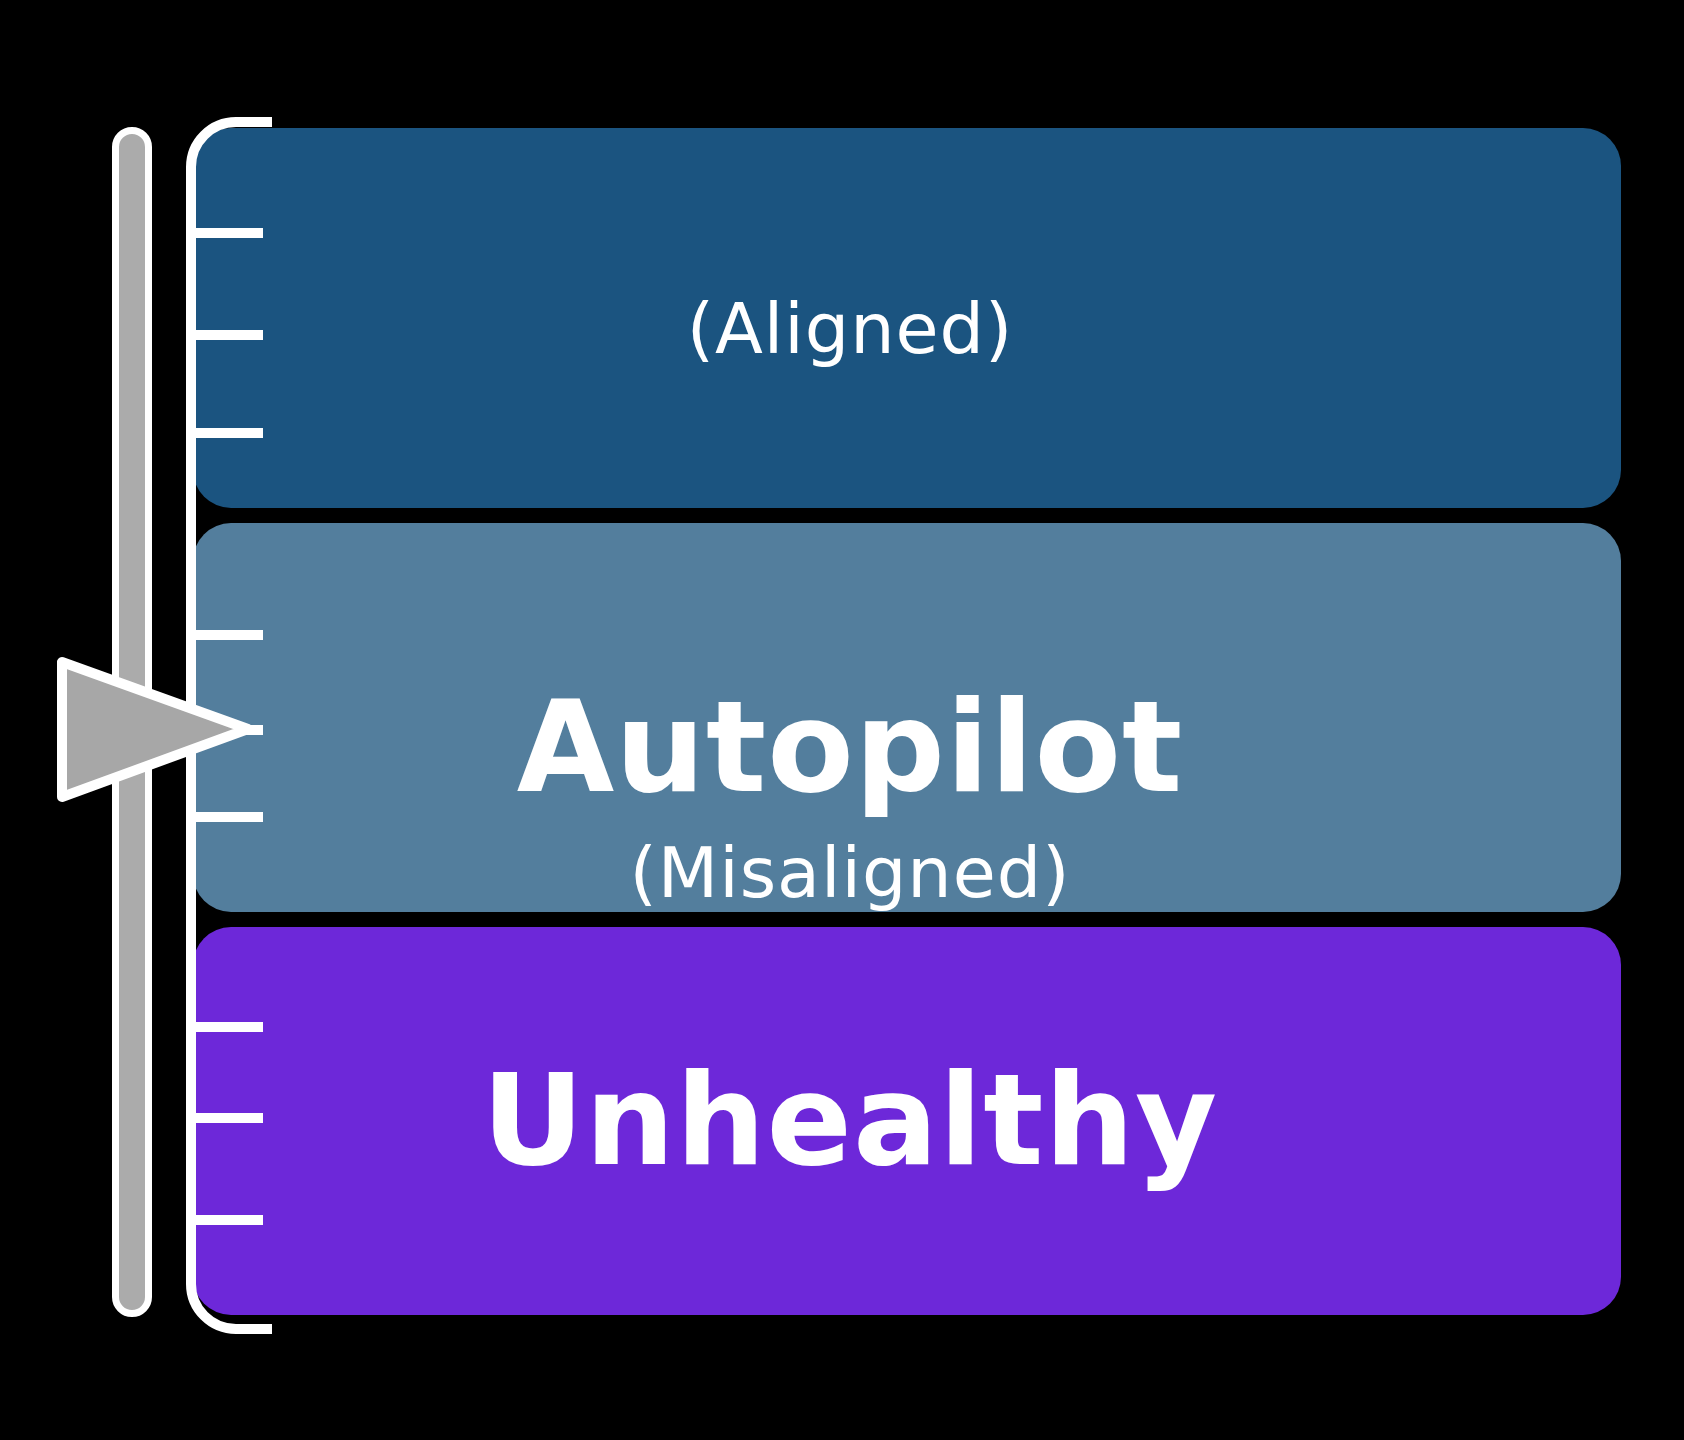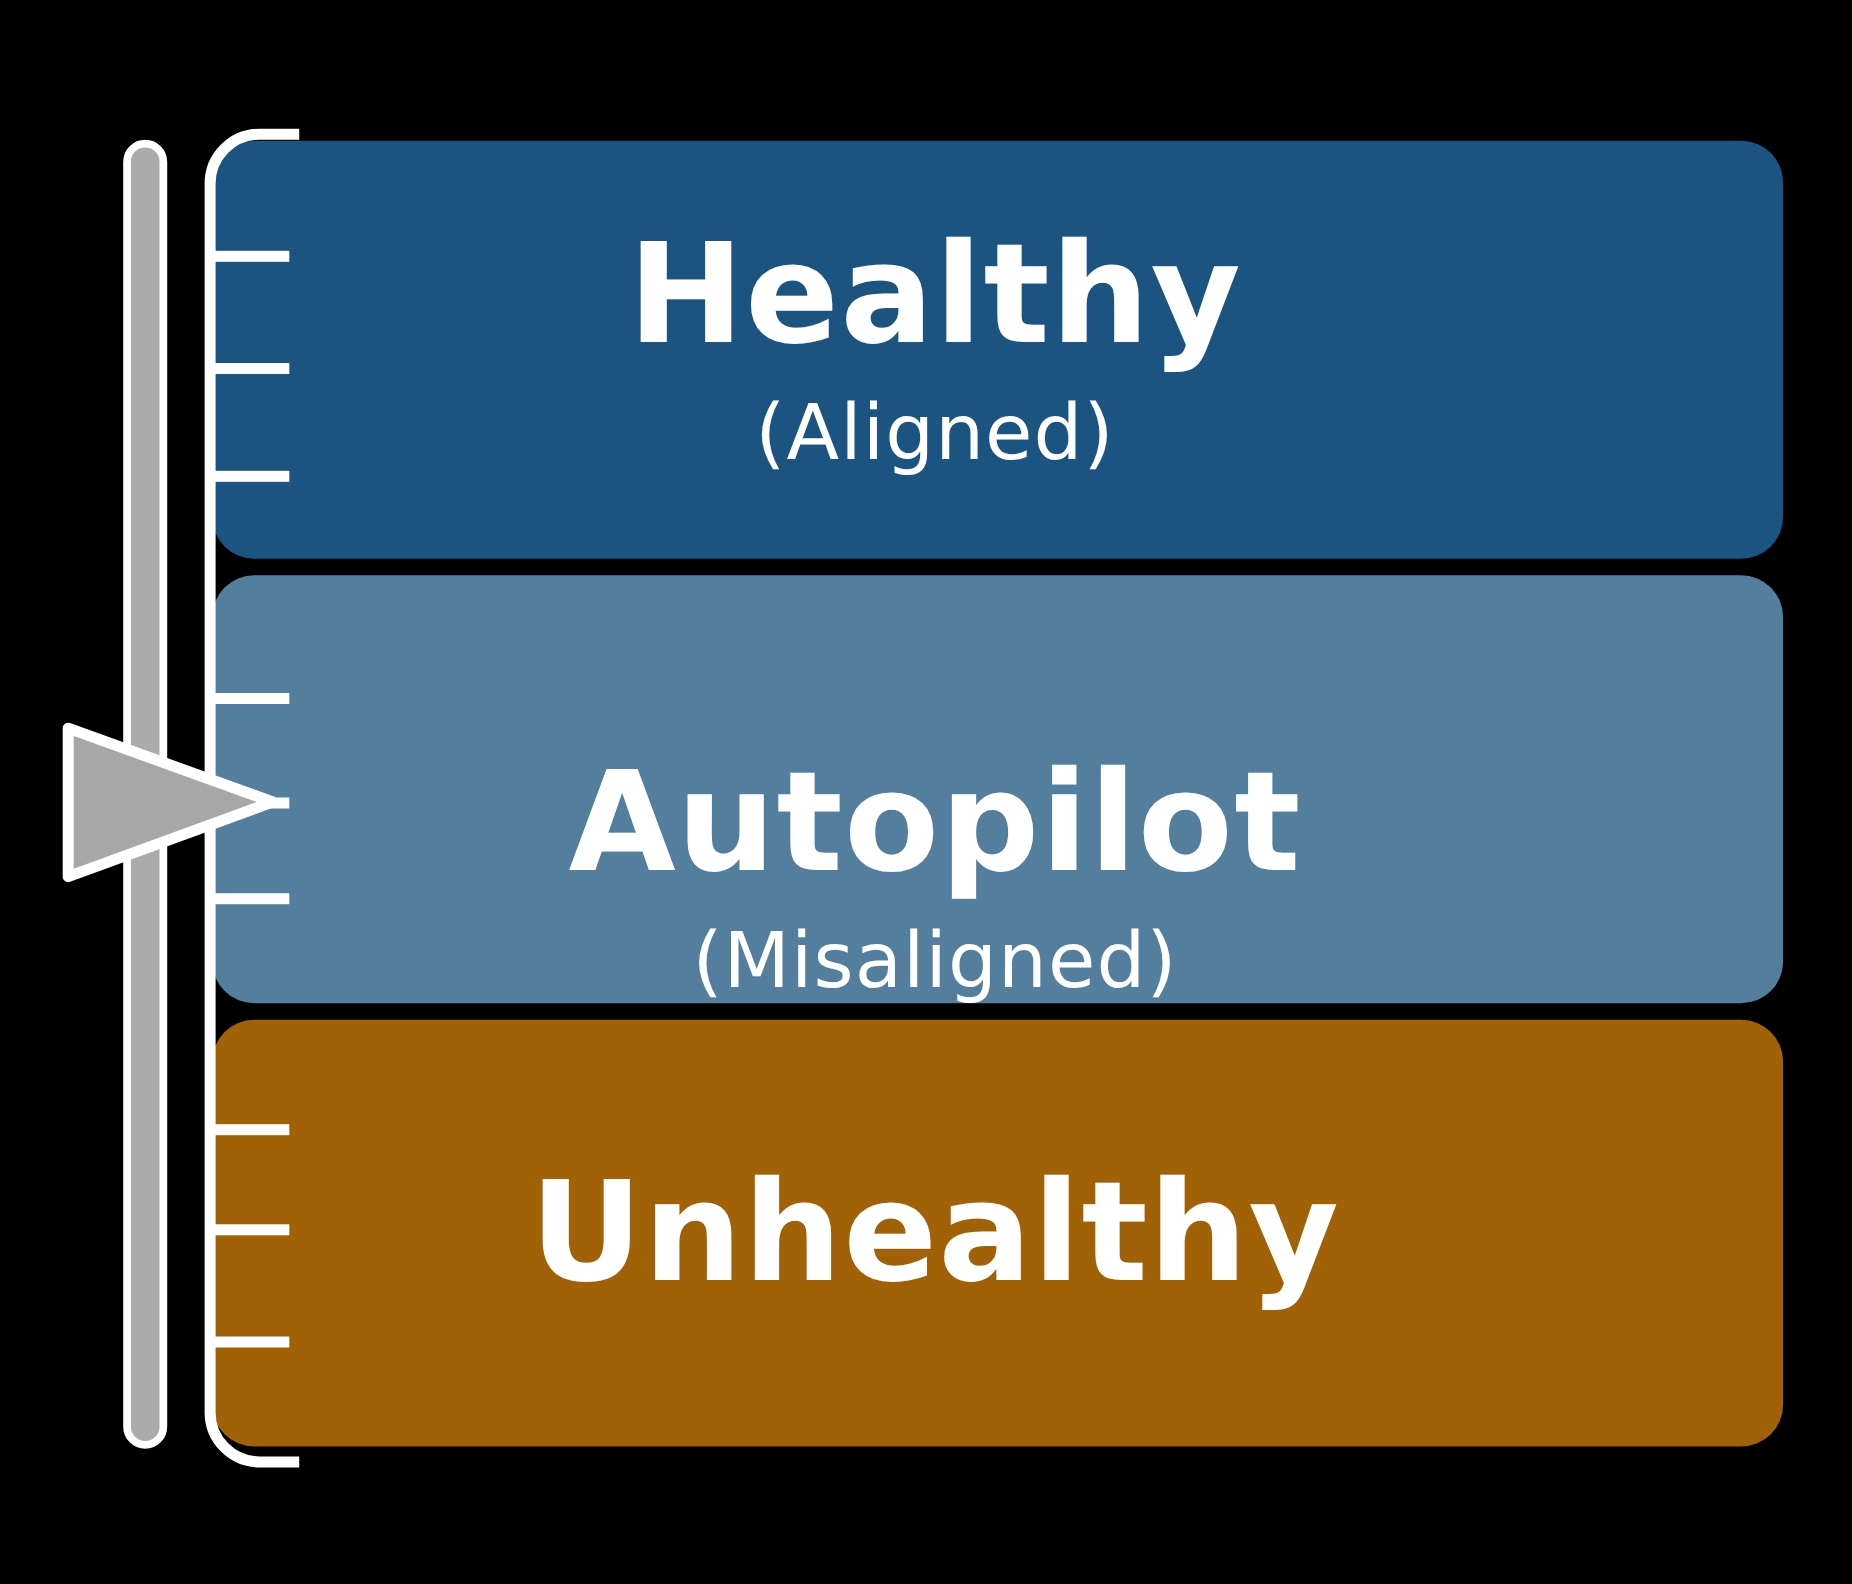--- a/index.html
+++ b/index.html
@@ -52,30 +52,29 @@
     top: 0;
     pointer-events: none;
   }
 </style>
 </head>
 <body style="background: rgb(0, 0, 0);">
 
 <div class="stage">
 
   <div class="level level-0" style="background: rgb(27, 84, 128); color: rgb(255, 255, 255);">
-    <div class="level-title">Healthy</div>
     <div class="level-subtitle">(Aligned)</div>
   </div>
 
   <div class="level level-1" style="background: rgb(83, 126, 157); color: rgb(255, 255, 255); justify-content: flex-end;">
     <div class="level-title">Autopilot</div>
     <div class="level-subtitle">(Misaligned)</div>
   </div>
 
-  <div class="level level-2" style="background: #a16207; color: rgb(255, 255, 255);">
+  <div class="level level-2" style="background: #6d28d9; color: rgb(255, 255, 255);">
     <div class="level-title">Unhealthy</div>
   </div>
 
   <svg class="gauge-overlay" width="1684" height="1440" viewBox="0 0 1684 1440">
 
     <rect x="115.5" y="130.5" width="33" height="1183" rx="16.5" stroke-width="7" style="fill: rgb(171, 171, 171); stroke: rgb(255, 255, 255);"></rect>
 
     <path d="M 272 122 L 236 122 A 45 45 0 0 0 191 167 L 191 1284 A 45 45 0 0 0 236 1329 L 272 1329" fill="none" stroke-width="10" style="stroke: rgb(255, 255, 255);"></path>
 
     <g style="fill: rgb(255, 255, 255);">

